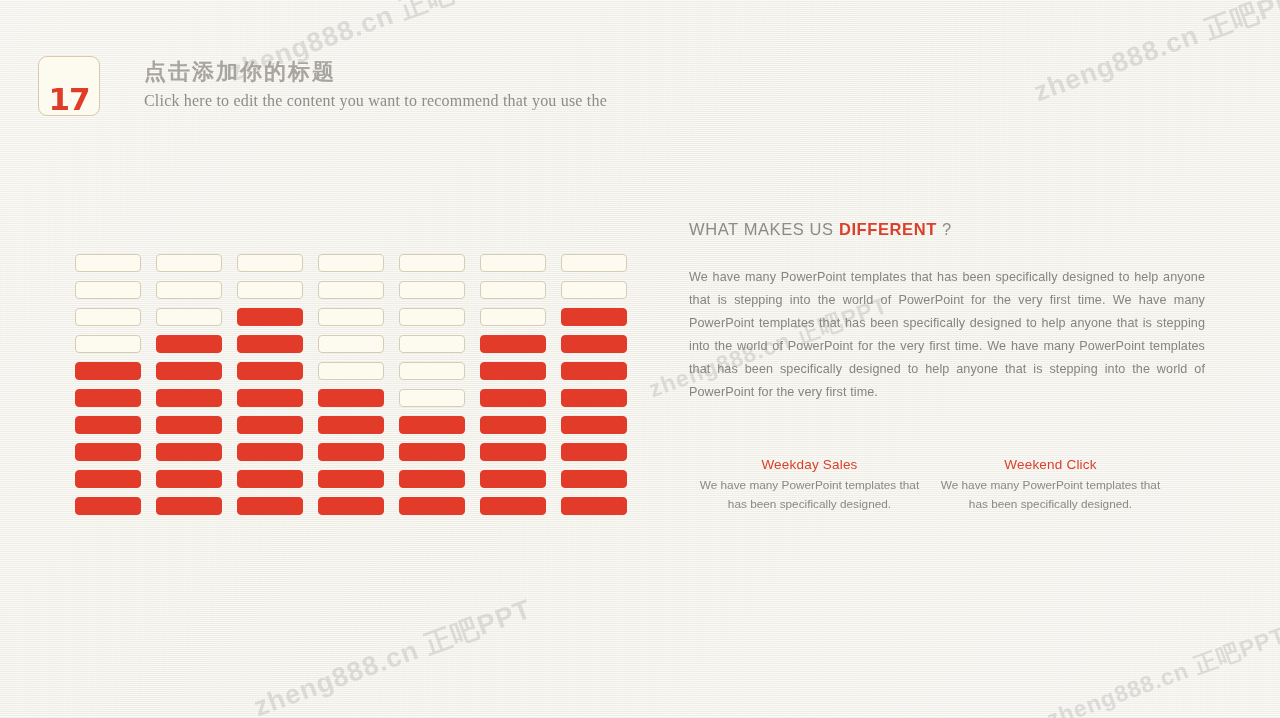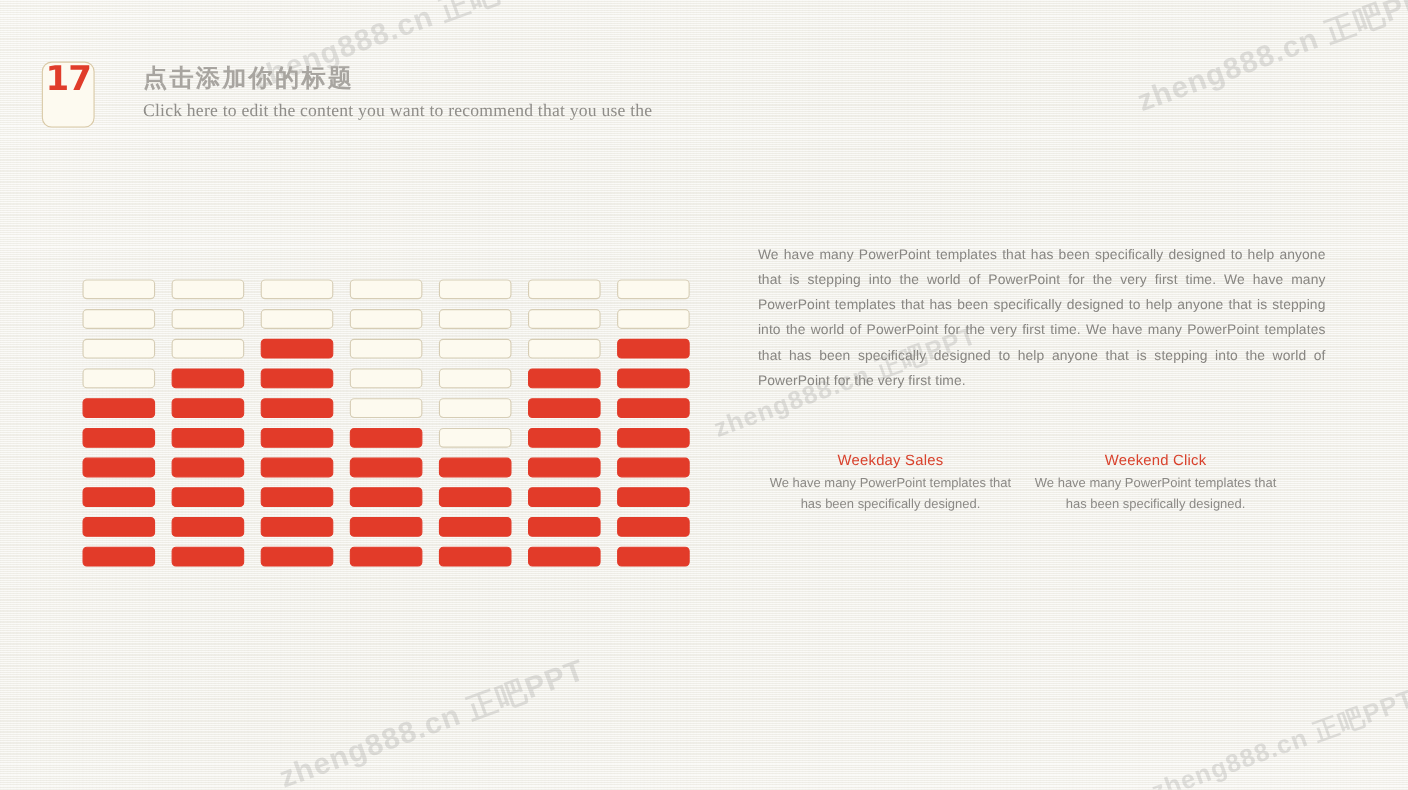--- a/index.html
+++ b/index.html
@@ -54,27 +54,27 @@
   
   #header {
     position: absolute;
     left: 38px;
     top: 56px;
     display: flex;
     align-items: flex-start;
   }
 
   #badge {
-    width: 48px;
+    width: 62px;
     height: 60px;
     border: 1.5px solid #d9c9a6;
     border-radius: 9px;
     background: #fdfaf0;
     display: flex;
-    align-items: flex-start;
+    align-items: flex-end;
     justify-content: center;
     flex: none;
     box-shadow: 0 0 0 0 rgba(0,0,0,0);
   }
 
   #badge-number {
     font-family: "DejaVu Sans", sans-serif;
     font-weight: bold;
     font-size: 31px;
     color: #e03c2a;
@@ -321,20 +321,23 @@
           <div class="bar-cell on"></div>
           <div class="bar-cell on"></div>
           <div class="bar-cell on"></div>
           <div class="bar-cell off"></div>
           <div class="bar-cell off"></div>
         </div>
       </div>
   </div>
 
   <div id="right">
+    <div id="right-heading">
+      <span>WHAT MAKES US </span><span class="accent">DIFFERENT</span><span> ?</span>
+    </div>
     <div id="right-body">We have many PowerPoint templates that has been specifically designed to help anyone that is stepping into the world of PowerPoint for the very first time. We have many PowerPoint templates that has been specifically designed to help anyone that is stepping into the world of PowerPoint for the very first time. We have many PowerPoint templates that has been specifically designed to help anyone that is stepping into the world of PowerPoint for the very first time.</div>
     <div id="stats">
         <div class="stat">
           <div class="stat-title">Weekday Sales</div>
           <div class="stat-desc">We have many PowerPoint templates that has been specifically designed.</div>
         </div>
         <div class="stat">
           <div class="stat-title">Weekend Click</div>
           <div class="stat-desc">We have many PowerPoint templates that has been specifically designed.</div>
         </div>

